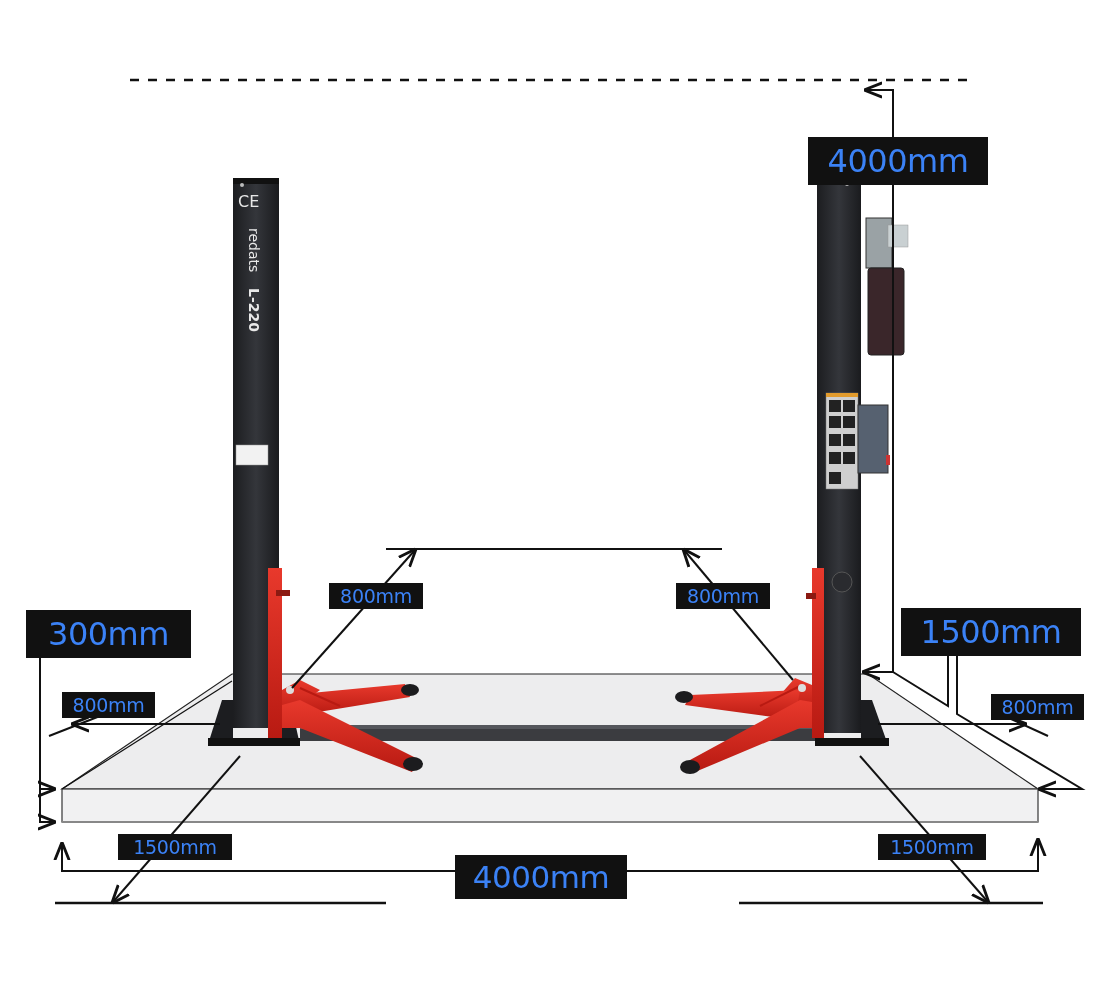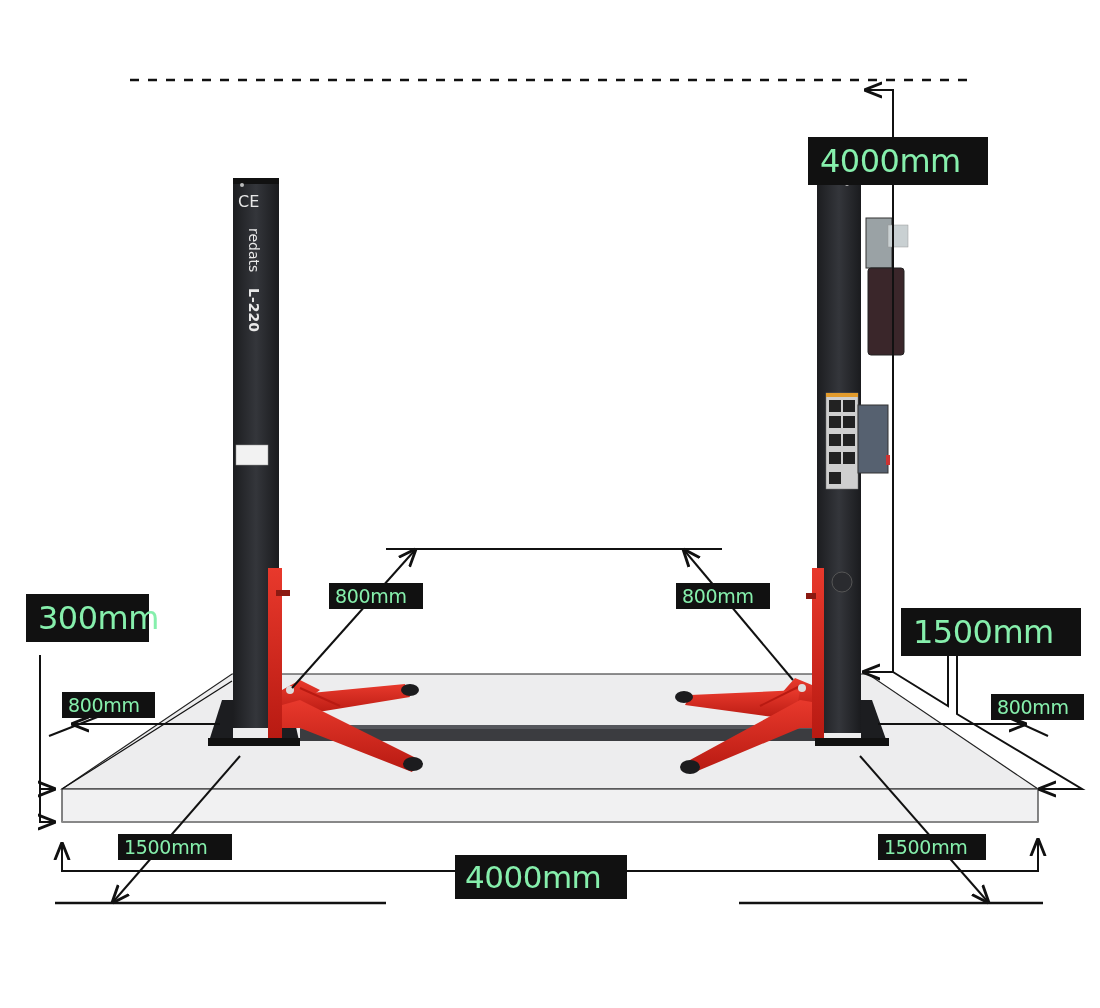--- a/index.html
+++ b/index.html
@@ -1,18 +1,18 @@
 <!DOCTYPE html>
 <html><head>
 <meta charset="utf-8">
 <style>
   html, body { margin:0; padding:0; background:#ffffff; }
   body { width:1100px; height:1008px; position:relative; overflow:hidden; font-family:"DejaVu Sans", sans-serif; }
   #stage { position:absolute; left:0; top:0; width:1100px; height:1008px; }
-  .lbl { position:absolute; background:#111111; color:#86efac; font-family:"DejaVu Sans", sans-serif; white-space:nowrap; text-align:left; box-sizing:border-box; }
+  .lbl { position:absolute; background:#111111; color:#3b82f6; font-family:"DejaVu Sans", sans-serif; white-space:nowrap; text-align:center; box-sizing:border-box; }
   .lbl.xl { font-size:32px; line-height:48px; height:48px; padding:0 12px; letter-spacing:-0.5px; }
   .lbl.lg { font-size:31px; line-height:44px; height:44px; padding:0 10px; letter-spacing:-0.5px; }
   .lbl.sm { font-size:19px; line-height:26px; height:26px; padding:0 6px; letter-spacing:-0.3px; }
   .post-text { position:absolute; color:#e8e8e8; font-family:"DejaVu Sans", sans-serif; transform-origin:left top; transform:rotate(90deg); white-space:nowrap; }
 </style>
 </head>
 <body>
 
 <div id="stage">
 
@@ -141,21 +141,21 @@
 
       <line x1="232" y1="681" x2="62" y2="789" stroke-width="1.2"></line>
     </g>
   </svg>
 
   <div class="post-text" style="left:238px;top:192px;transform:none;font-size:16px;">CE</div>
   <div class="post-text" style="left:262px;top:228px;font-size:14px;">redats</div>
   <div class="post-text" style="left:262px;top:288px;font-size:14px;font-weight:bold;">L-220</div>
 
   <div class="lbl xl" style="left:808px;top:137px;width:180px;">4000mm</div>
-  <div class="lbl xl" style="left:26px;top:594px;width:123px;">300mm</div>
+  <div class="lbl xl" style="left:26px;top:610px;width:165px;">300mm</div>
   <div class="lbl xl" style="left:901px;top:608px;width:180px;">1500mm</div>
   <div class="lbl lg" style="left:455px;top:855px;width:172px;">4000mm</div>
 
   <div class="lbl sm" style="left:329px;top:583px;width:94px;">800mm</div>
   <div class="lbl sm" style="left:676px;top:583px;width:94px;">800mm</div>
   <div class="lbl sm" style="left:62px;top:692px;width:93px;">800mm</div>
   <div class="lbl sm" style="left:991px;top:694px;width:93px;">800mm</div>
   <div class="lbl sm" style="left:118px;top:834px;width:114px;">1500mm</div>
   <div class="lbl sm" style="left:878px;top:834px;width:108px;">1500mm</div>
 

